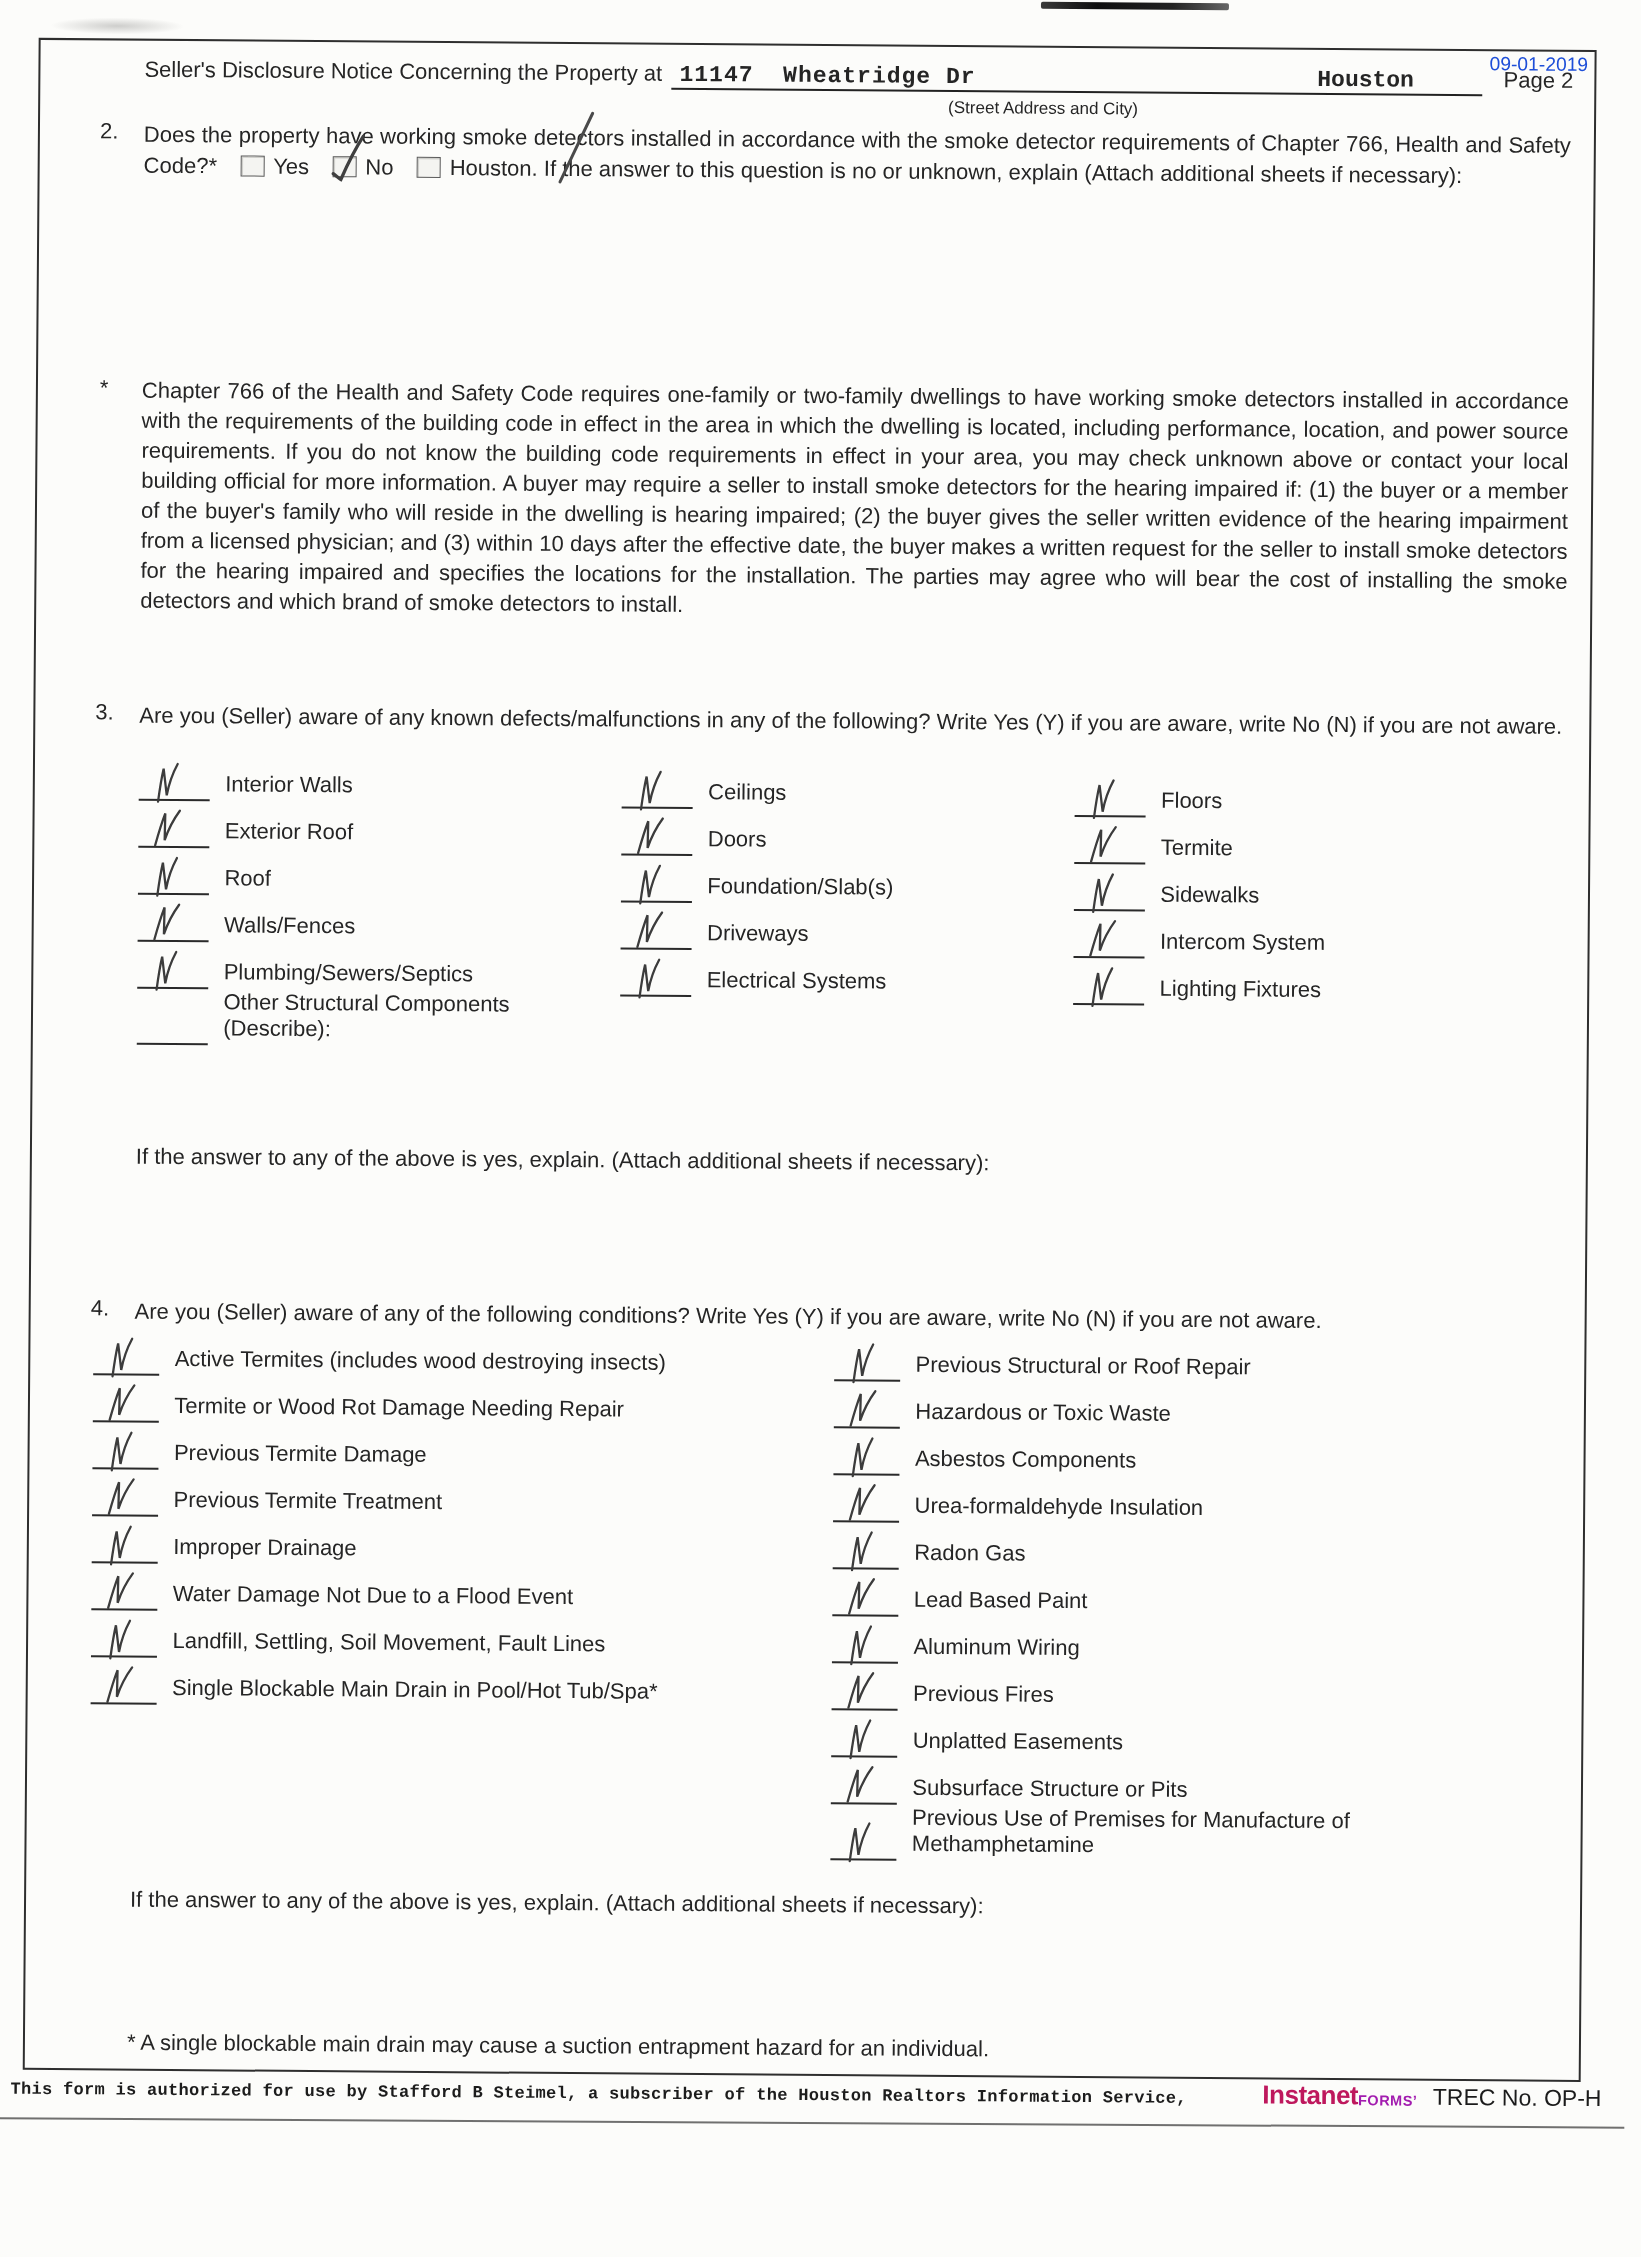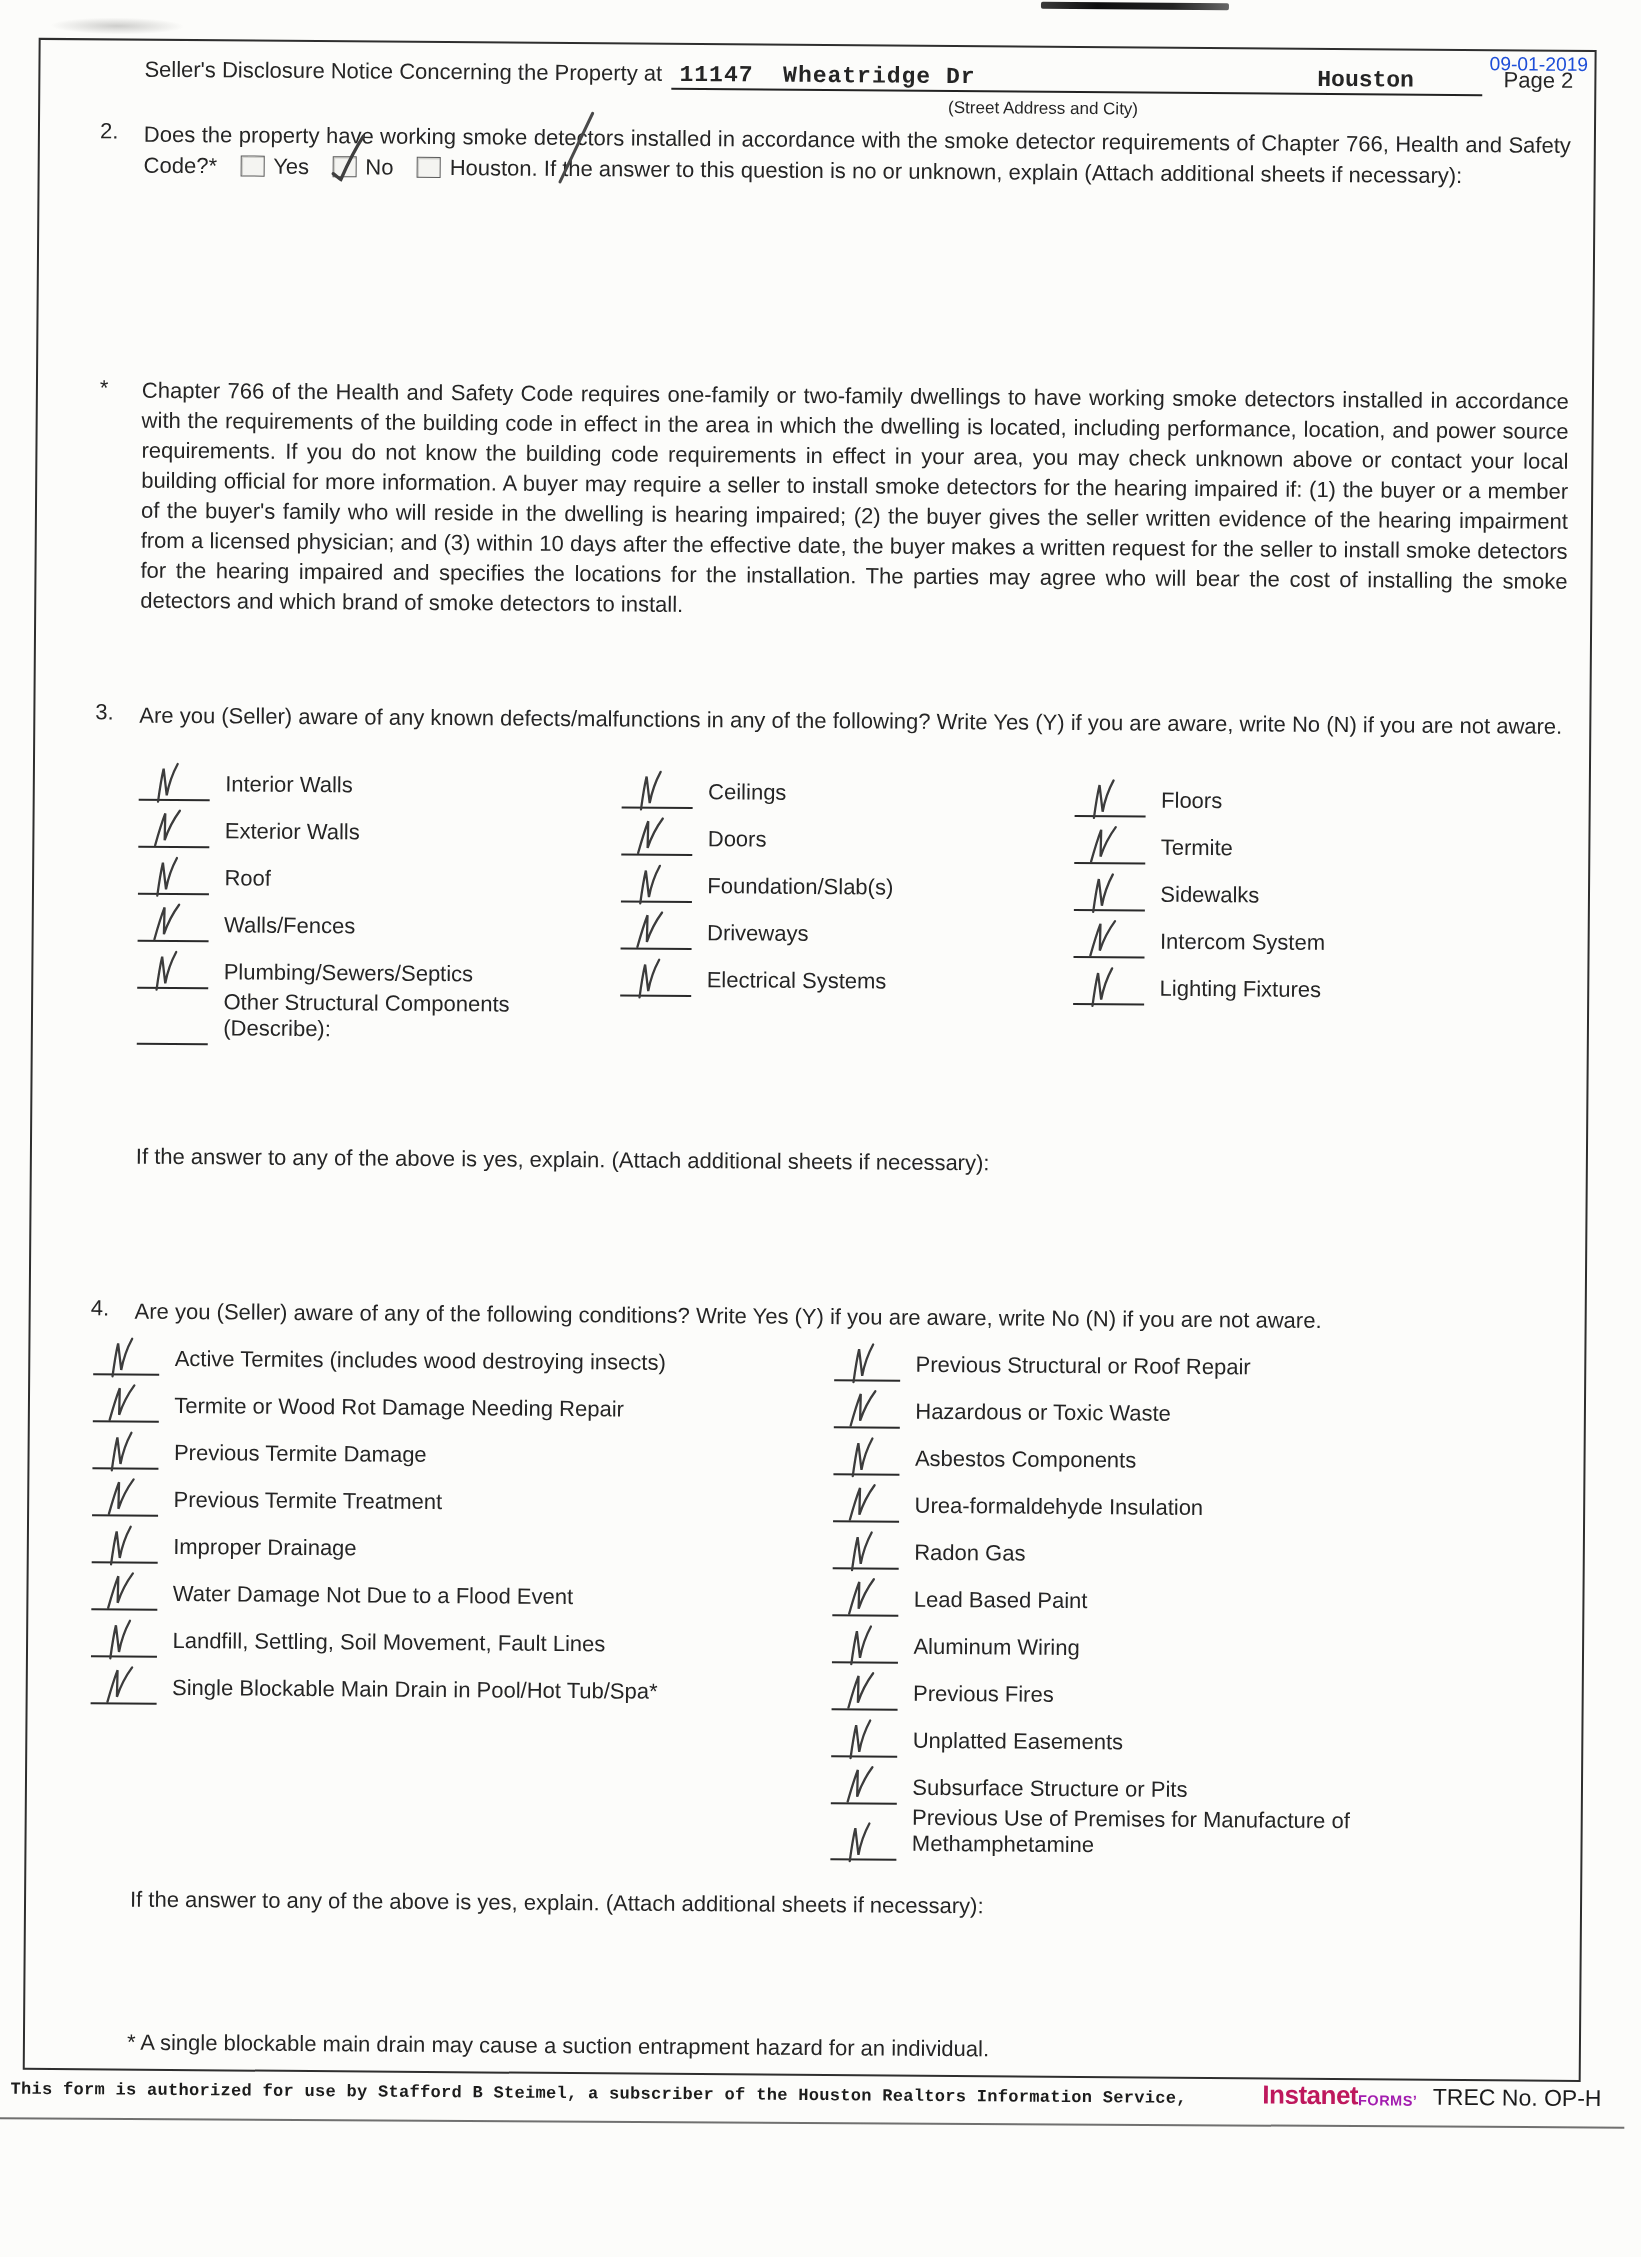--- a/index.html
+++ b/index.html
@@ -154,21 +154,21 @@
         <span class="chk-label">Interior Walls</span>
       </div>
       <div class="chk-item">
         <span class="blank">
           <span class="mark">
             <svg viewBox="0 0 30 44">
               <path d="M4 42 C6 32 9 18 12 8 L13.5 36 C16 26 22 12 27 4"></path>
             </svg>
           </span>
         </span>
-        <span class="chk-label">Exterior Walls</span>
+        <span class="chk-label">Exterior Roof</span>
       </div>
       <div class="chk-item">
         <span class="blank">
           <span class="mark">
             <svg viewBox="0 0 30 44">
               <path d="M4 42 C6 32 9 18 12 8 L13.5 36 C16 26 22 12 27 4"></path>
             </svg>
           </span>
         </span>
         <span class="chk-label">Roof</span>

